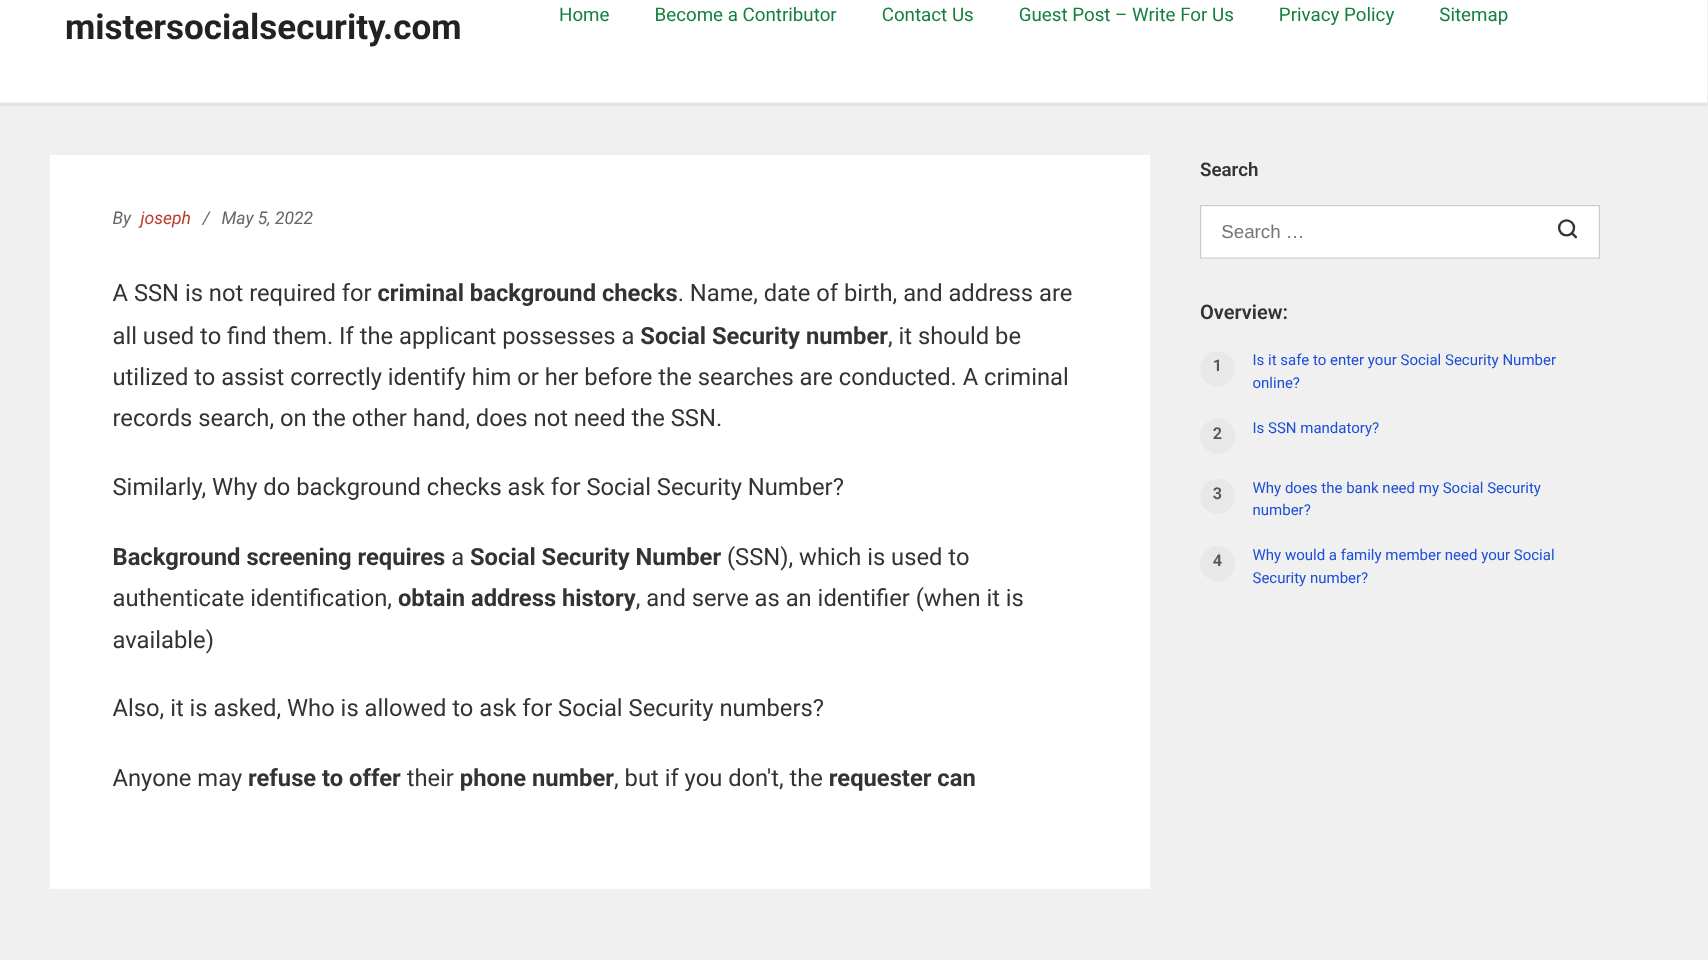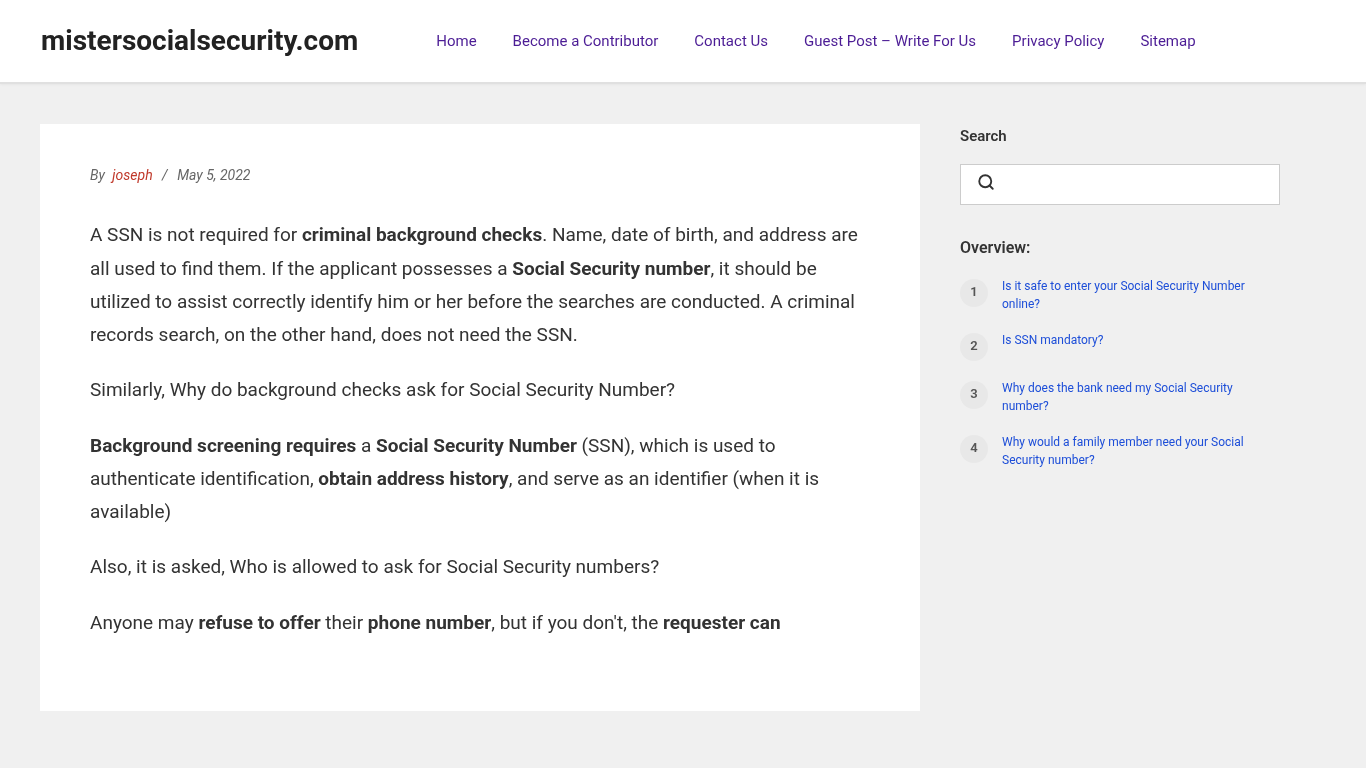--- a/index.html
+++ b/index.html
@@ -13,23 +13,22 @@
       background-color: #f0f0f0;
       color: #333;
       font-size: 16px;
       line-height: 1.6;
     }
 
     
     .site-header {
       background-color: #fff;
       border-bottom: 1px solid #e0e0e0;
-      padding: 0 41px;
-      display: flex;
-      align-items: center;
+      padding: 0 52px;
+      display: flex;
       height: 83px;
       box-shadow: 0 1px 3px rgba(0,0,0,0.08);
     }
 
     .site-title {
       font-size: 28px;
       font-weight: 700;
       color: #222;
       text-decoration: none;
       flex-shrink: 0;
@@ -38,21 +37,21 @@
 
     .main-nav {
       display: flex;
       align-items: center;
       gap: 0;
       list-style: none;
     }
 
     .main-nav li a {
       text-decoration: none;
-      color: #4c1d95;
+      color: #15803d;
       font-size: 15px;
       padding: 0 18px;
       display: block;
       white-space: nowrap;
     }
 
     
     .page-wrapper {
       max-width: 1366px;
       margin: 0 auto;
@@ -239,20 +238,21 @@
           <p>Also, it is asked, Who is allowed to ask for Social Security numbers?</p>
           <p>Anyone may <strong>refuse to offer</strong> their <strong>phone number</strong>, but if you don't, the <strong>requester can</strong></p>
         </div>
     </article>
   </main>
 
   <aside class="sidebar">
     <div class="sidebar-section">
       <h2 class="sidebar-title">Search</h2>
       <div class="search-box">
+        <input class="search-input" type="text" placeholder="Search …" style="">
         <button class="search-button">
           <svg width="18" height="18" viewBox="0 0 24 24" fill="none" stroke="#333" stroke-width="2.5" stroke-linecap="round" stroke-linejoin="round">
             <circle cx="11" cy="11" r="8"></circle>
             <line x1="21" y1="21" x2="16.65" y2="16.65"></line>
           </svg>
         </button>
       </div>
     </div>
 
     <div class="sidebar-section">

